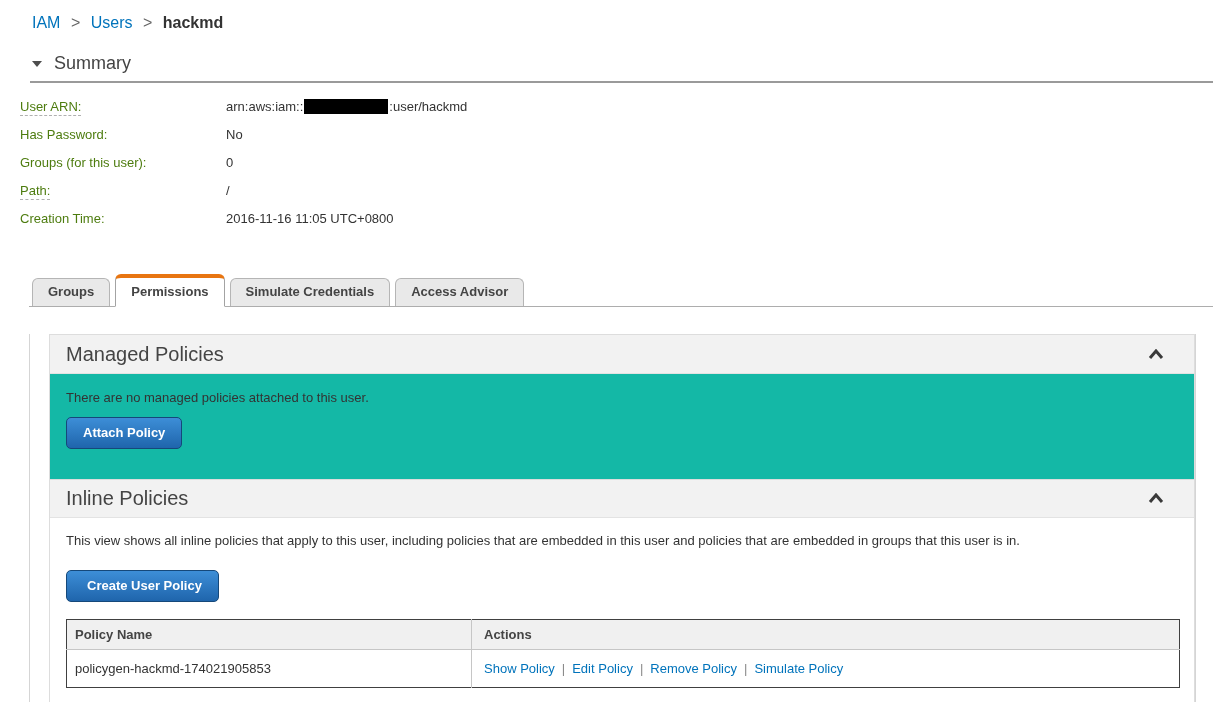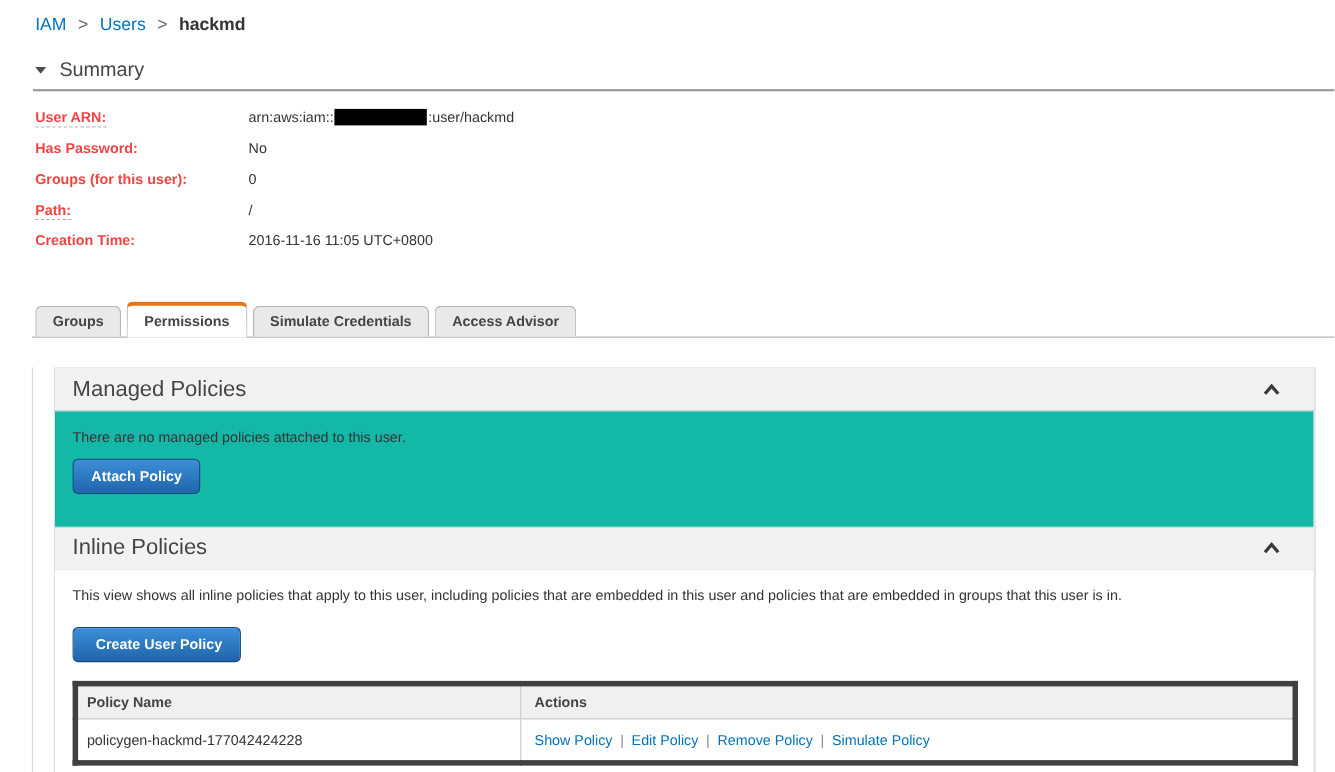--- a/index.html
+++ b/index.html
@@ -23,21 +23,21 @@
     width: 0; height: 0; display: inline-block;
     border-left: 5px solid transparent; border-right: 5px solid transparent;
     border-top: 6px solid #4d4d4d; margin-right: 12px;
   }
   .summary-title { font-size: 18px; color: #444; }
   .summary-hr { margin: 7px 1px 0 30px; border-top: 2px solid #9a9a9a; }
 
   
   .fields { margin-top: 16px; }
   .field-row { display: flex; height: 28px; align-items: flex-start; }
-  .field-label { width: 226px; padding-left: 32px; font-weight: bold; color: #ef4444; }
+  .field-label { width: 226px; padding-left: 20px; font-weight: normal; color: #4d7c0f; }
   .field-label.tooltipped .lbl { border-bottom: 1px dashed #b0b0b0; padding-bottom: 1px; }
   .field-value { color: #333; }
   .redacted-box {
     display: inline-block; width: 84px; height: 15px;
     background: #000; vertical-align: text-bottom; margin: 0 1px;
   }
 
   
   .tabs {
     display: flex; align-items: flex-end;
@@ -96,21 +96,21 @@
     padding: 7px 16px 8px; cursor: pointer;
   }
   .btn-attach { margin-top: 12px; }
   .btn-create { margin-top: 22px; padding-left: 20px; }
 
   
   table.policies {
     border-collapse: collapse;
     width: 100%;
     margin-top: 17px;
-    border: 5px solid #404040;
+    border: 1px solid #404040;
   }
   table.policies th {
     background: #f0f0f0;
     text-align: left; font-weight: bold; color: #444;
     padding: 7px 8px; border-bottom: 1px solid #c6c6c6;
   }
   table.policies th.col-actions, table.policies td.col-actions {
     border-left: 1px solid #c6c6c6; padding-left: 12px;
   }
   table.policies th.col-name { width: 405px; }
@@ -195,21 +195,21 @@
 
       <table class="policies">
         <thead>
           <tr>
             <th class="col-name">Policy Name</th>
             <th class="col-actions">Actions</th>
           </tr>
         </thead>
         <tbody>
           <tr>
-            <td>policygen-hackmd-177042424228</td>
+            <td>policygen-hackmd-174021905853</td>
             <td class="col-actions">
               <a class="action-link">Show Policy</a><span class="action-sep">|</span><a class="action-link">Edit Policy</a><span class="action-sep">|</span><a class="action-link">Remove Policy</a><span class="action-sep">|</span><a class="action-link">Simulate Policy</a>
             </td>
           </tr>
         </tbody>
       </table>
     </div>
 
   </div>
 </div>

